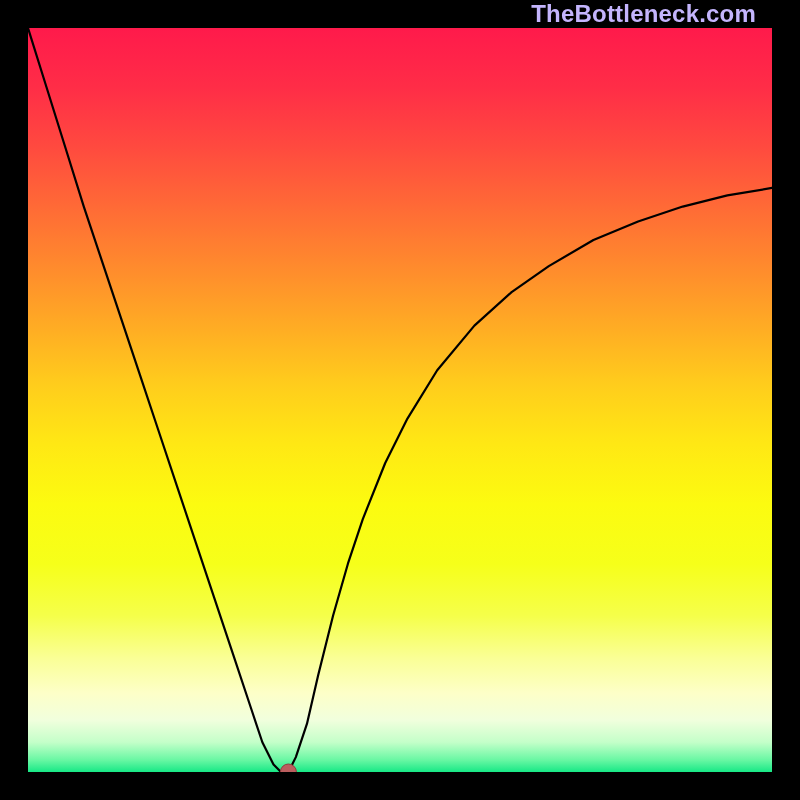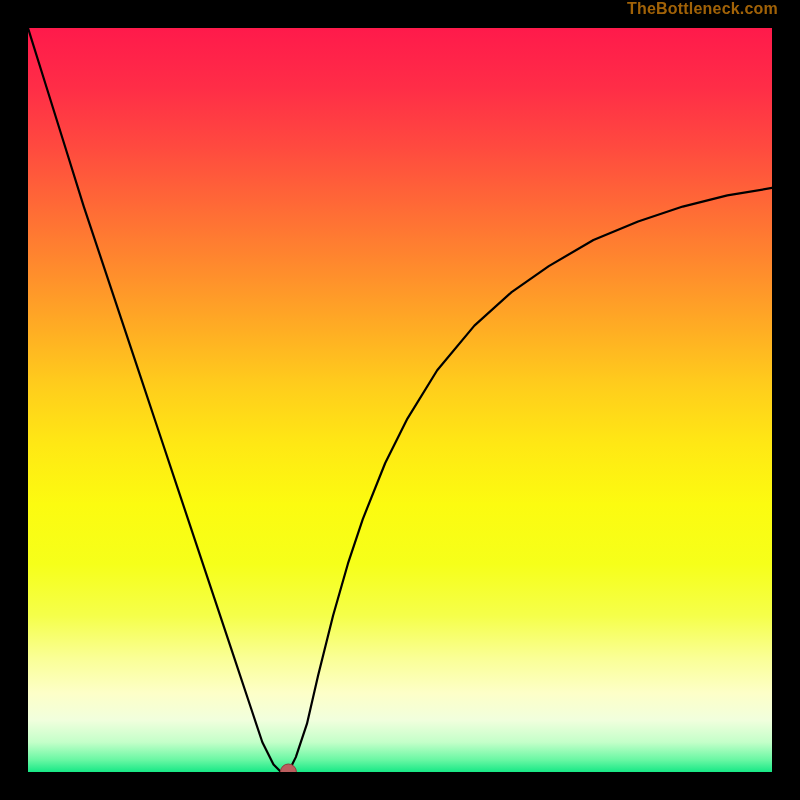--- a/index.html
+++ b/index.html
@@ -22,25 +22,25 @@
     position: absolute;
     top: 28px;
     left: 28px;
     width: 744px;
     height: 744px;
     
   }
   .watermark {
     position: absolute;
     top: 0;
-    right: 22px;
+    right: 44px;
     font-family: Arial, Helvetica, sans-serif;
-    font-size: 16px;
+    font-size: 24px;
     font-weight: 600;
-    color: #a16207;
+    color: #c4b5fd;
     letter-spacing: 0.2px;
   }
   svg {
     display: block;
   }
 </style>
 </head>
 <body>
 
 <div class="frame">

